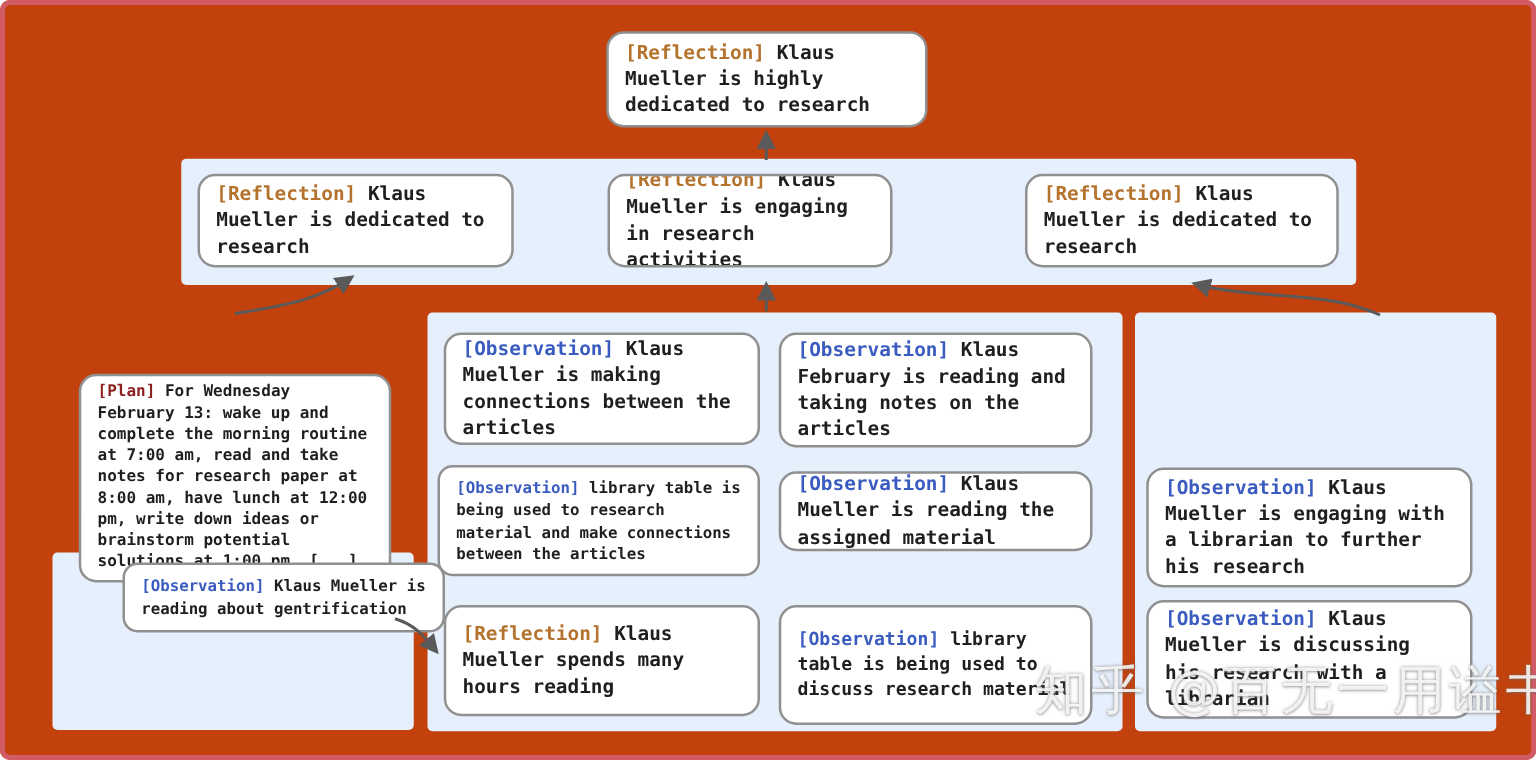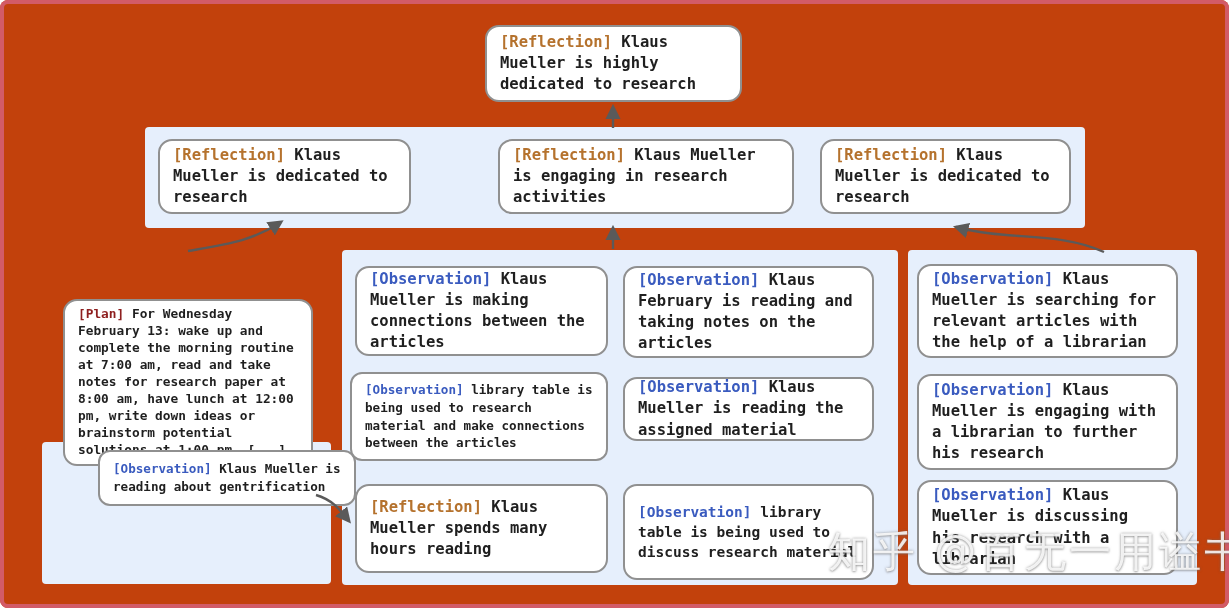--- a/index.html
+++ b/index.html
@@ -52,21 +52,21 @@
   <div class="band" style="left:342px; top:250px; width:556px; height:335px;"></div>
   <div class="band" style="left:908px; top:250px; width:289px; height:335px;"></div>
 
   <div class="node node-lg" style="left:485px; top:25px; width:257px; height:77px;">
     <p><span class="tag-reflection">[Reflection]</span> <span>Klaus Mueller is highly dedicated to research</span></p>
   </div>
 
   <div class="node node-lg" style="left:158px; top:139px; width:253px; height:75px;">
     <p><span class="tag-reflection">[Reflection]</span> <span>Klaus Mueller is dedicated to research</span></p>
   </div>
-  <div class="node node-lg" style="left:486px; top:139px; width:296px; height:75px;margin-left:12px;">
+  <div class="node node-lg" style="left:486px; top:139px; width:228px; height:75px;">
     <p><span class="tag-reflection">[Reflection]</span> <span>Klaus Mueller is engaging in research activities</span></p>
   </div>
   <div class="node node-lg" style="left:820px; top:139px; width:251px; height:75px;">
     <p><span class="tag-reflection">[Reflection]</span> <span>Klaus Mueller is dedicated to research</span></p>
   </div>
 
   <div class="node node-plan" style="left:63px; top:255px; width:250px; height:167px;margin-top:44px;">
     <p><span class="tag-plan">[Plan]</span> <span>For Wednesday February 13: wake up and complete the morning routine at 7:00 am, read and take notes for research paper at 8:00 am, have lunch at 12:00 pm, write down ideas or brainstorm potential solutions at 1:00 pm, [...]</span></p>
   </div>
 
@@ -87,23 +87,20 @@
   <div class="node node-lg" style="left:623px; top:266px; width:251px; height:92px;">
     <p><span class="tag-observation">[Observation]</span> <span>Klaus February is reading and taking notes on the articles</span></p>
   </div>
   <div class="node node-lg" style="left:623px; top:377px; width:251px; height:64px;">
     <p><span class="tag-observation">[Observation]</span> <span>Klaus Mueller is reading the assigned material</span></p>
   </div>
   <div class="node node-md" style="left:623px; top:484px; width:251px; height:96px;">
     <p><span class="tag-observation">[Observation]</span> <span>library table is being used to discuss research material</span></p>
   </div>
 
-  <div class="node node-lg" style="left:917px; top:264px; width:261px; height:94px;">
-    <p><span class="tag-observation">[Observation]</span> <span>Klaus Mueller is searching for relevant articles with the help of a librarian</span></p>
-  </div>
   <div class="node node-lg" style="left:917px; top:374px; width:261px; height:96px;">
     <p><span class="tag-observation">[Observation]</span> <span>Klaus Mueller is engaging with a librarian to further his research</span></p>
   </div>
   <div class="node node-lg" style="left:917px; top:480px; width:261px; height:95px;">
     <p><span class="tag-observation">[Observation]</span> <span>Klaus Mueller is discussing his research with a librarian</span></p>
   </div>
 
   <svg id="arrows" width="1229" height="608" viewBox="0 0 1229 608">
     <defs>
       <marker id="ah" viewBox="0 0 10 10" refX="8" refY="5" markerWidth="6.5" markerHeight="6.5" orient="auto-start-reverse">

